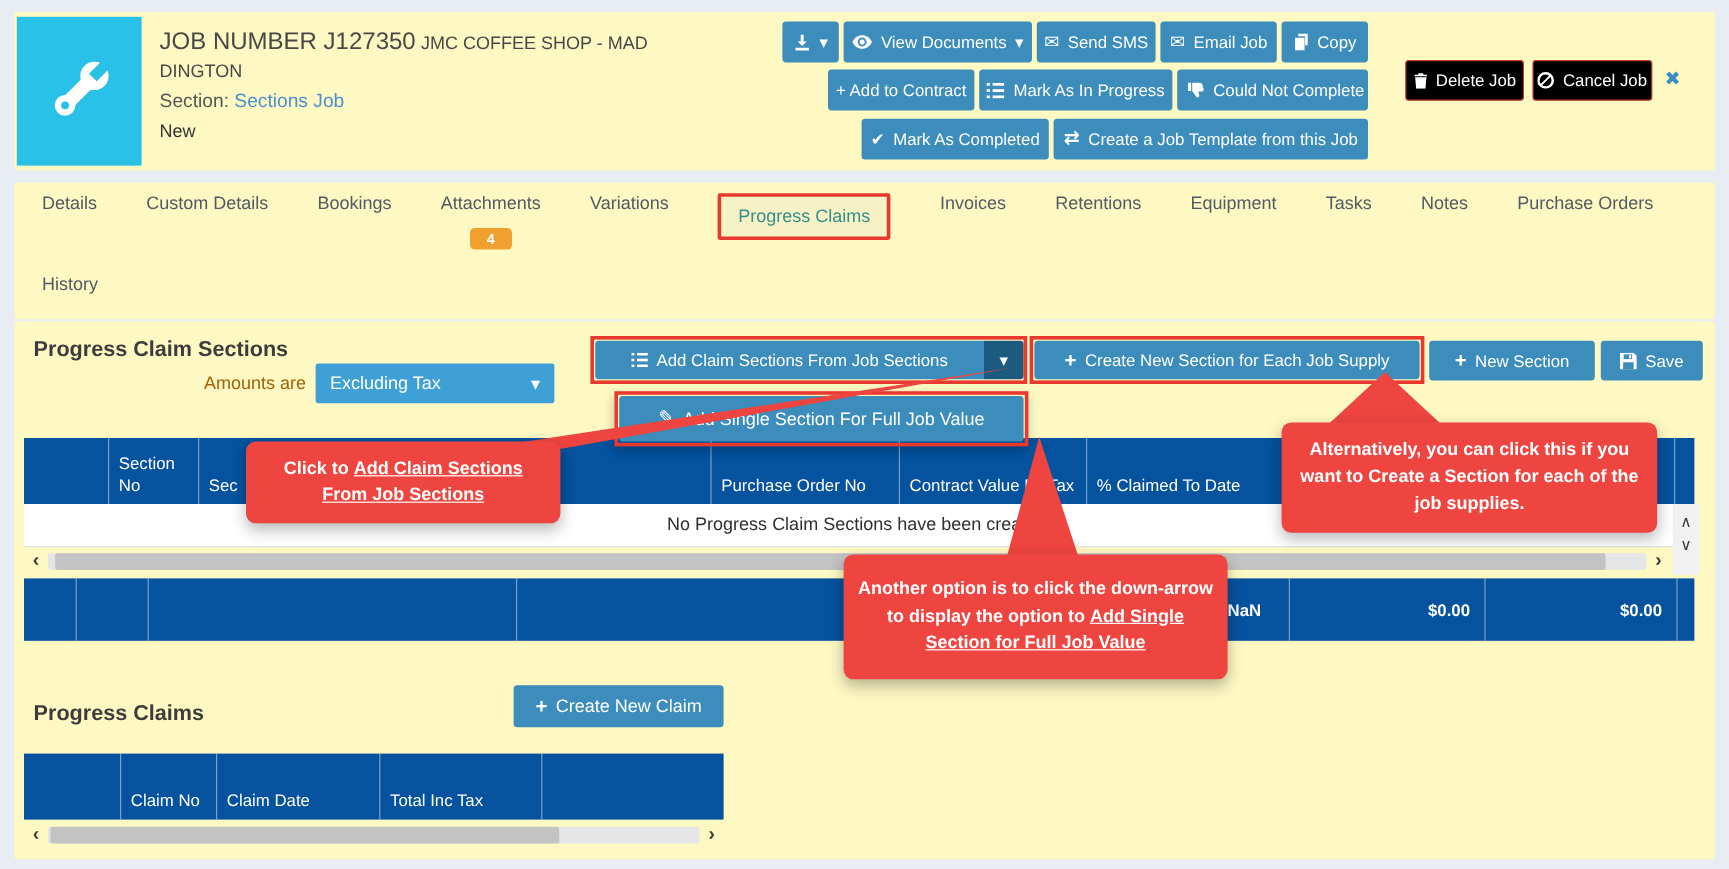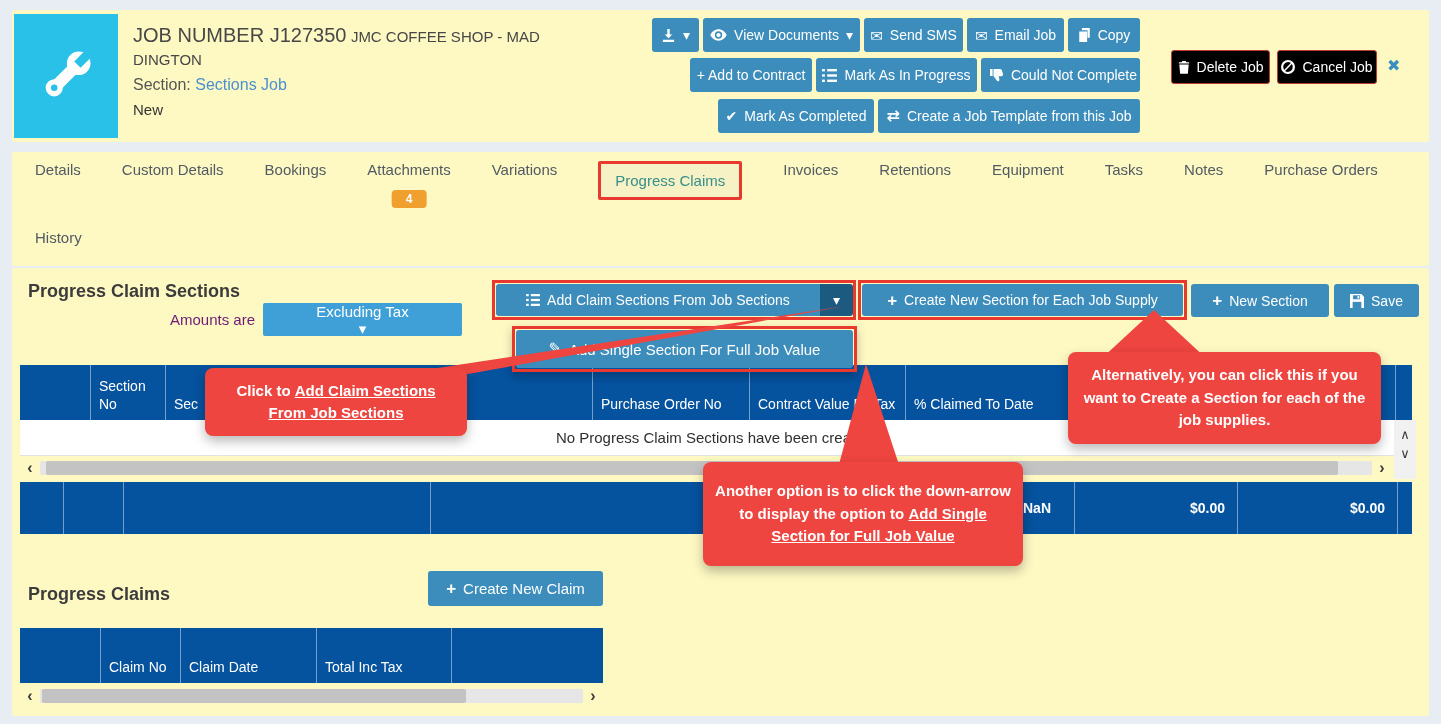--- a/index.html
+++ b/index.html
@@ -181,22 +181,22 @@
     <span class="tab">Equipment</span>
     <span class="tab">Tasks</span>
     <span class="tab">Notes</span>
     <span class="tab">Purchase Orders</span>
   </div>
   <span class="tab abs" style="left:35px;top:229px;">History</span>
 
   <div class="card" style="left:12px;top:268px;width:1417px;height:448px;"></div>
 
   <div class="sec-title" style="left:28px;top:281px;">Progress Claim Sections</div>
-  <div class="abs" style="left:130px;top:311px;width:125px;text-align:right;font-size:15px;color:#701a75;">Amounts are</div>
-  <div class="select" style="left:263px;top:303px;width:199px;height:33px;flex-direction:column;">
+  <div class="abs" style="left:130px;top:311px;width:125px;text-align:right;font-size:15px;color:#a16207;">Amounts are</div>
+  <div class="select" style="left:263px;top:303px;width:199px;height:33px;">
     <span>Excluding Tax</span>
     <span class="ic">▾</span>
   </div>
 
   <div class="outline-red" style="left:492px;top:280px;width:364px;height:40px;"></div>
   <div class="btn" style="left:496px;top:284px;width:324px;height:32px;border-radius:3px 0 0 3px;">
     <svg width="14" height="12" viewBox="0 0 16 14">
         <g fill="#fff">
           <rect width="3" height="2.6"></rect>
           <rect x="5.5" width="10.5" height="2.6"></rect>

